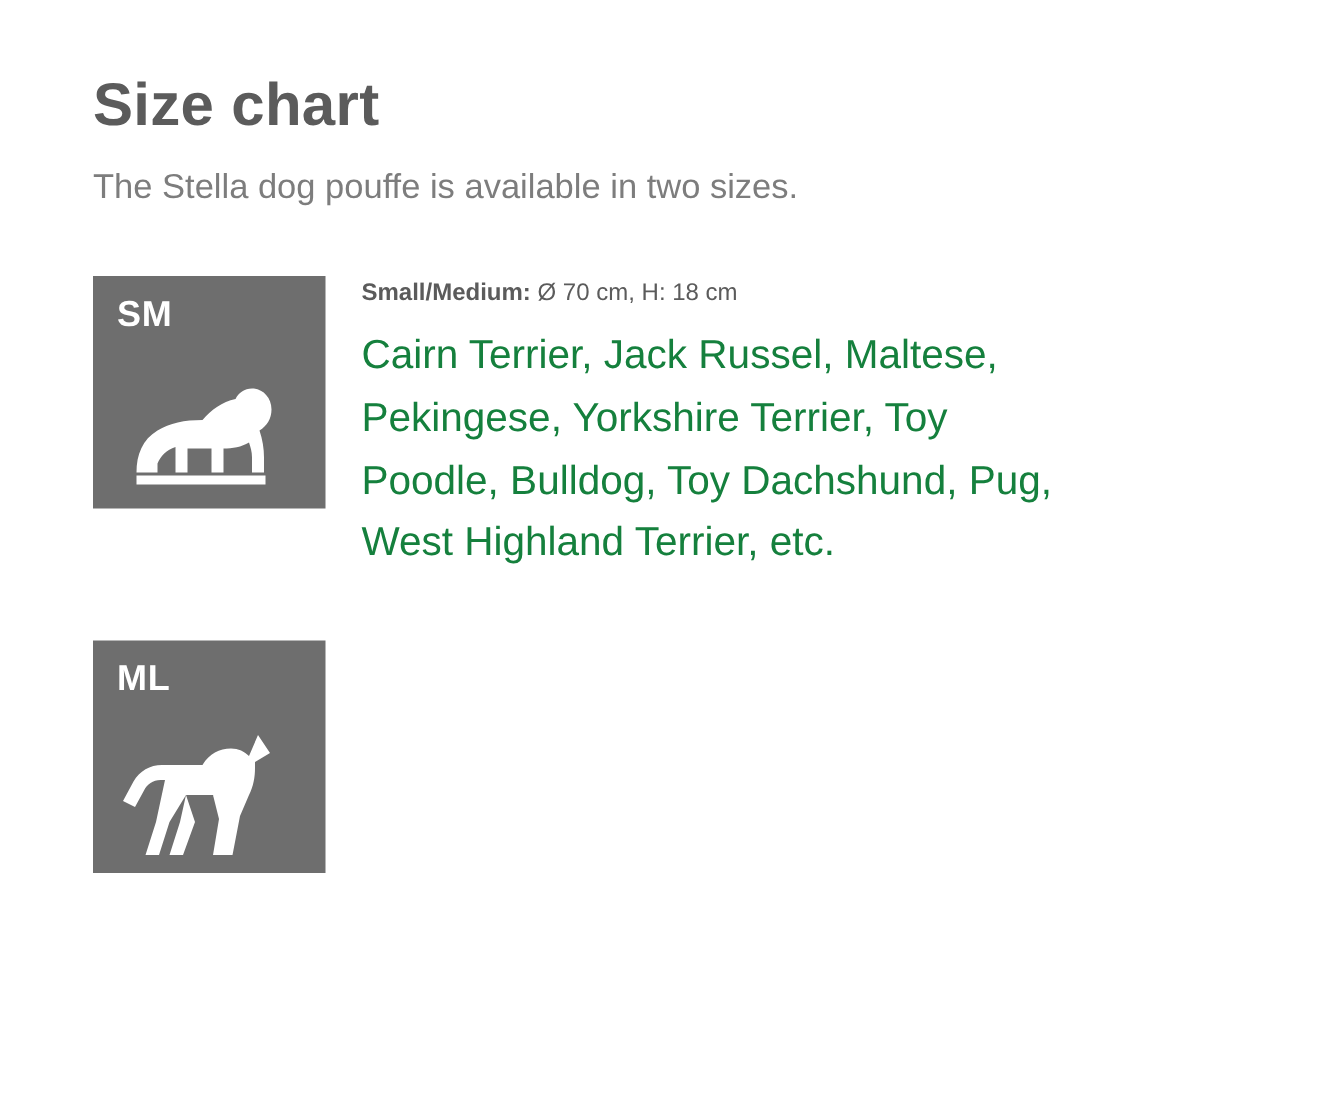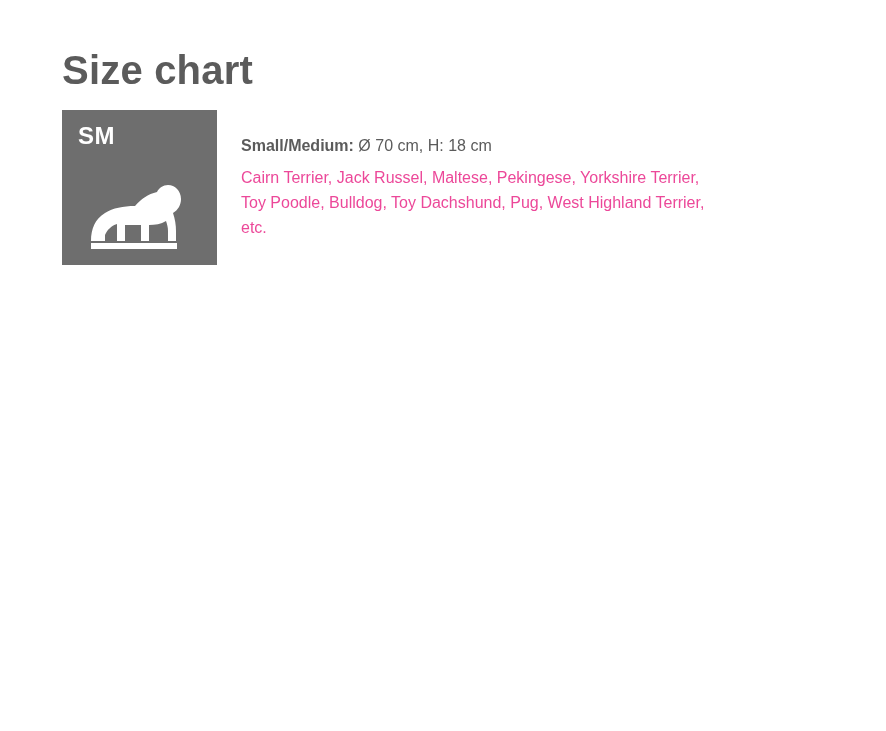--- a/index.html
+++ b/index.html
@@ -31,21 +31,21 @@
   }
   .subtitle {
     font-size: 23px;
     color: #7d7d7d;
     margin: 0 0 44px 0;
     line-height: 1.3;
     font-weight: normal;
   }
   .size-row {
     display: flex;
-    align-items: center;
+    align-items: flex-start;
     margin-bottom: 44px;
   }
   .badge {
     width: 155px;
     height: 155px;
     background: #6e6e6e;
     flex: 0 0 155px;
     position: relative;
     margin-right: 24px;
   }
@@ -73,46 +73,55 @@
     font-size: 16px;
     color: #5b5b5b;
     margin: 0 0 10px 0;
     line-height: 1.25;
     font-weight: normal;
   }
   .row-heading .lead {
     font-weight: bold;
   }
   .row-breeds {
-    font-size: 16px;
-    color: #ec4899;
+    font-size: 27px;
+    color: #15803d;
     line-height: 1.55;
     margin: 0;
     max-width: 570px;
   }
 </style>
 </head>
 <body>
 
 <div class="page">
 
   <h1 class="title">Size chart</h1>
+  <p class="subtitle">The Stella dog pouffe is available in two sizes.</p>
 
   <div class="size-row">
     <div class="badge">
       <span class="badge-label">SM</span>
       <svg width="110" height="78" viewBox="0 0 110 78" aria-hidden="true">
         <path fill="#ffffff" d="M6 62 C6 50 10 40 20 34 C28 29 38 27 50 27 C56 20 63 15 72 13 C74 9 78 6 83 6 C90 6 96 12 96 20 C96 26 93 31 88 34 C90 40 91 46 91 52 L91 62 L83 62 L83 52 C83 48 82 45 81 42 C76 45 70 46 64 46 L64 62 L56 62 L56 46 L40 46 L40 62 L32 62 L32 45 C26 47 22 51 20 56 L20 62 Z"></path>
         <rect x="6" y="64" width="86" height="6" fill="#ffffff"></rect>
       </svg>
     </div>
     <div class="row-text">
       <p class="row-heading"><span class="lead">Small/Medium:</span><span> Ø 70 cm, H: 18 cm</span></p>
       <p class="row-breeds">Cairn Terrier, Jack Russel, Maltese, Pekingese, Yorkshire Terrier, Toy Poodle, Bulldog, Toy Dachshund, Pug, West Highland Terrier, etc.</p>
     </div>
   </div>
 
   <div class="size-row">
+    <div class="badge">
+      <span class="badge-label">ML</span>
+      <svg width="120" height="88" viewBox="0 0 120 88" aria-hidden="true">
+        <path fill="#ffffff" d="M92 4 L86 18 C83 15 79 13 74 13 C66 13 59 17 55 24 L28 24 C20 24 13 28 9 35 L2 48 L10 52 L16 41 C18 37 22 34 27 34 L30 34 L24 62 L17 84 L26 84 L33 62 L44 44 L62 44 L70 58 L66 84 L75 84 L80 58 L86 44 C89 38 90 32 90 26 L90 22 L100 16 Z"></path>
+        <path fill="#ffffff" d="M44 44 L40 62 L33 84 L42 84 L50 62 Z"></path>
+        <path fill="#ffffff" d="M62 44 L66 60 L62 84 L71 84 L76 58 Z"></path>
+      </svg>
+    </div>
     <div class="row-text">
     </div>
   </div>
 
 </div>
 
 </body></html>

